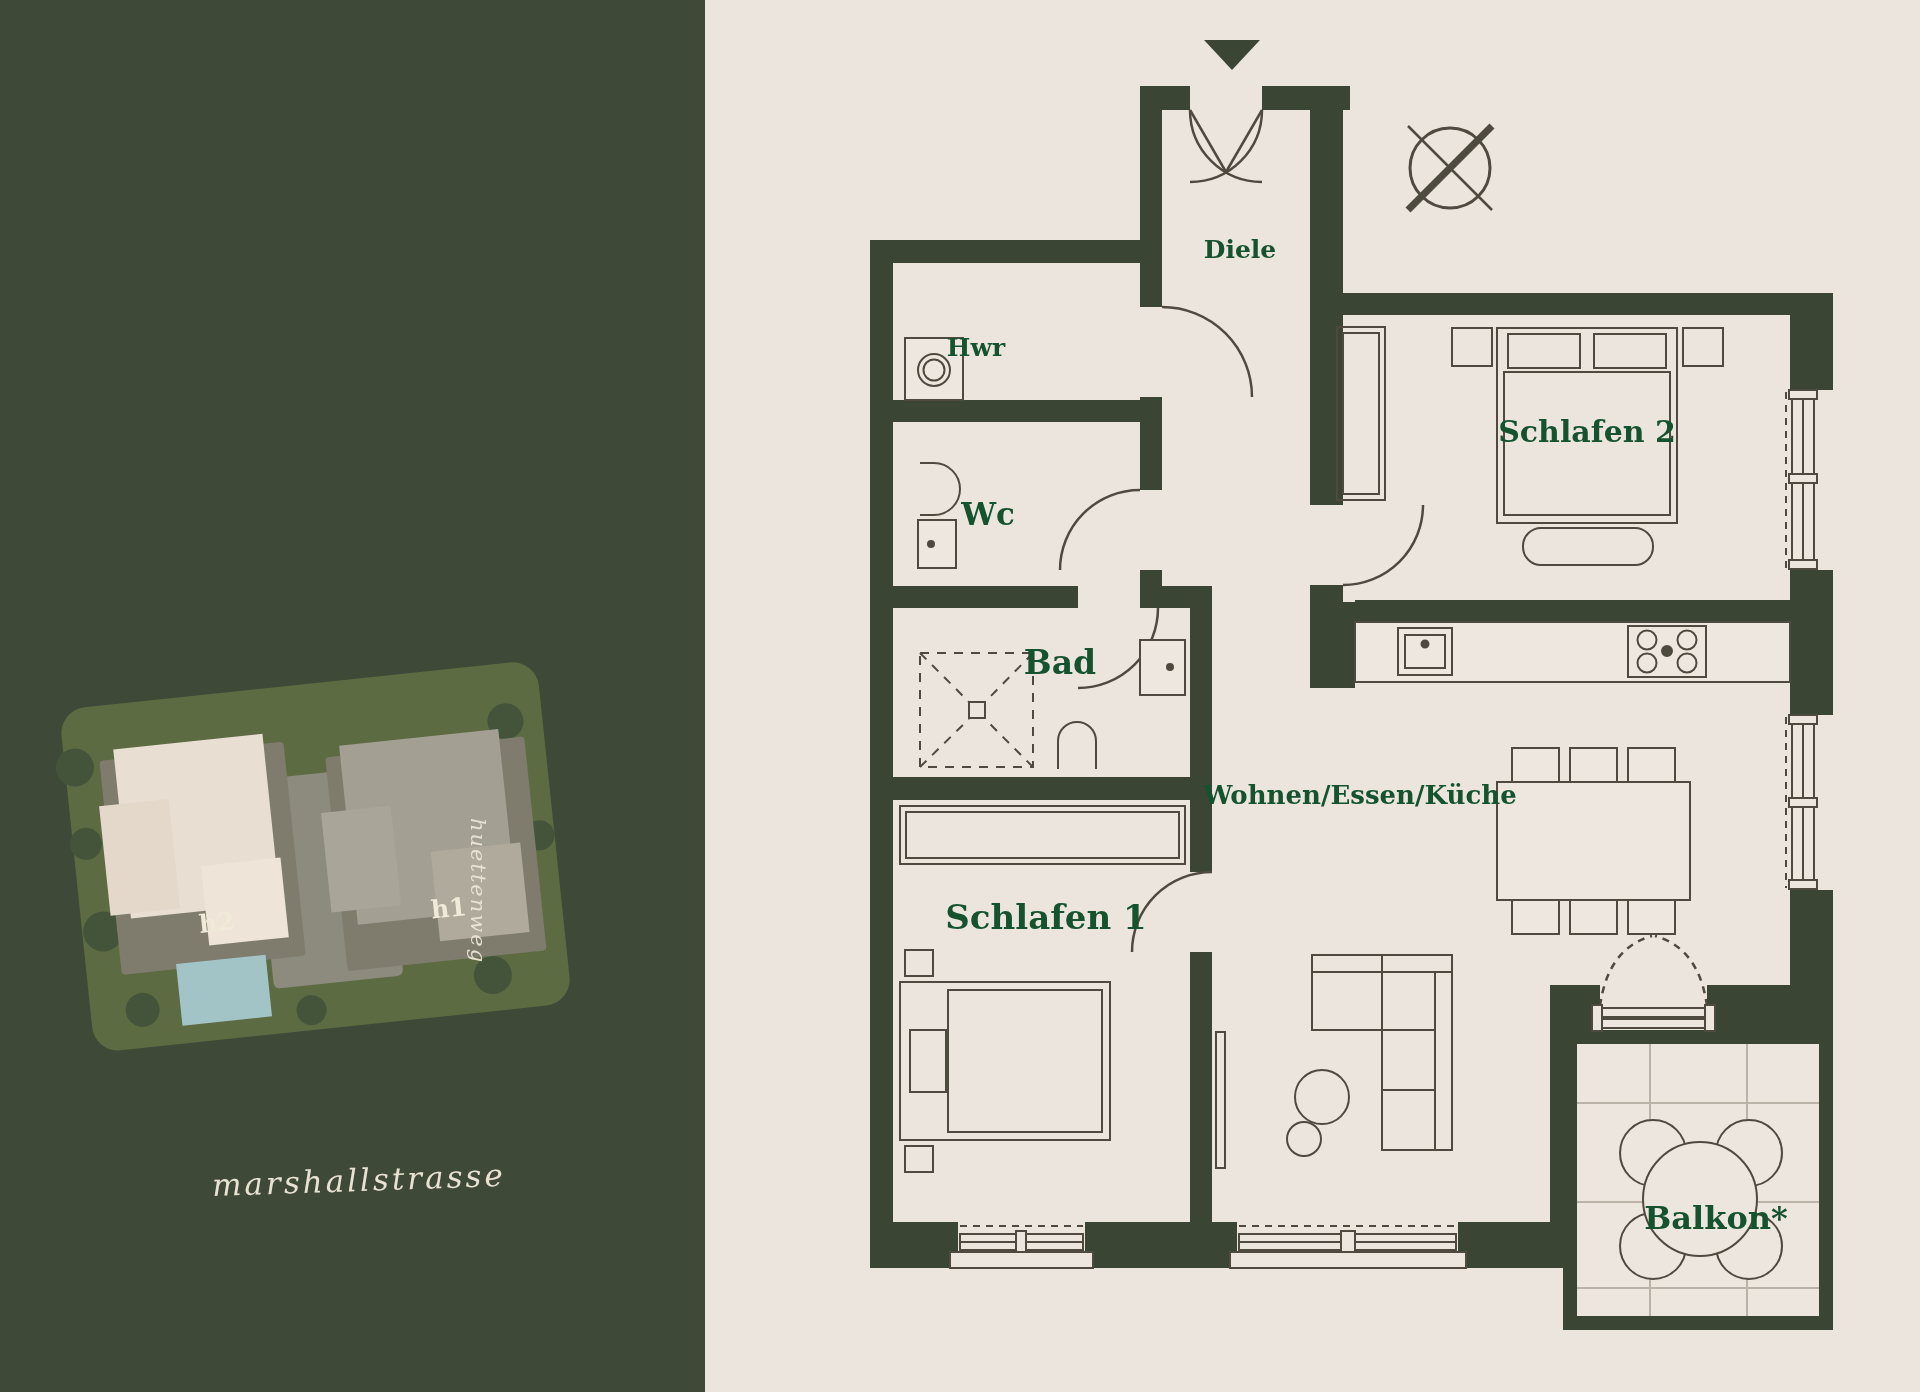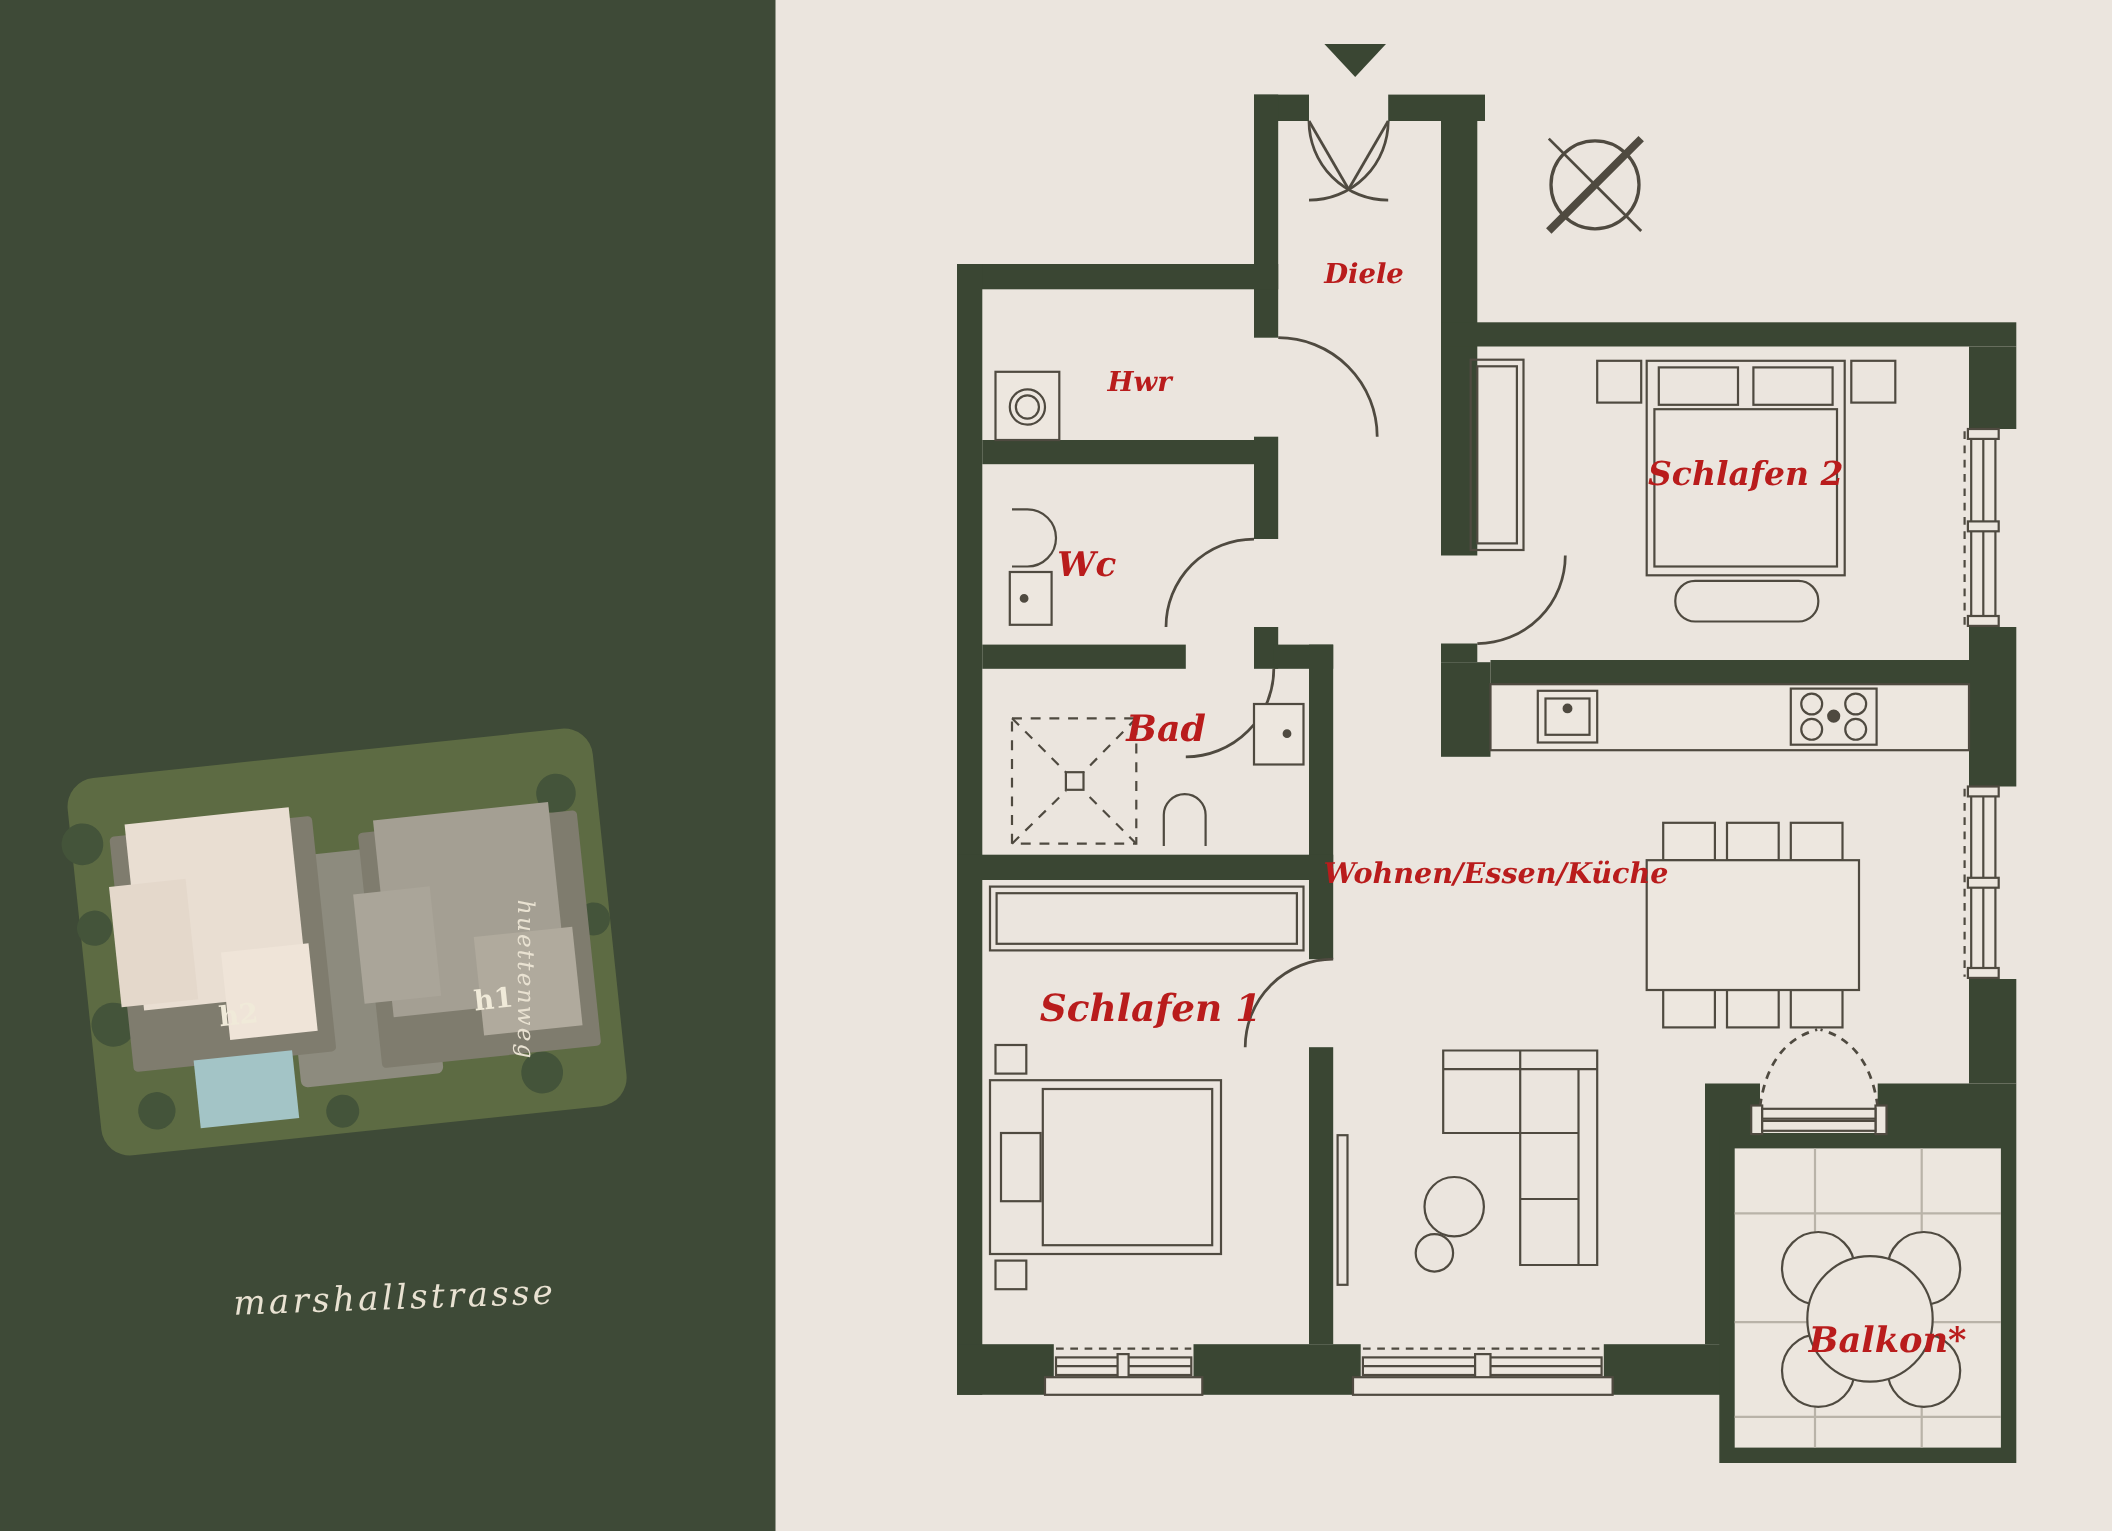--- a/index.html
+++ b/index.html
@@ -1,21 +1,21 @@
 <!DOCTYPE html>
 <html><head>
 <meta charset="utf-8">
 <style>
   html,body{margin:0;padding:0;background:#ebe5de;}
   .canvas{position:relative;width:1920px;height:1392px;overflow:hidden;
           font-family:"DejaVu Serif", serif;background:#ebe5de;}
   .left-panel{position:absolute;left:0;top:0;width:705px;height:1392px;background:#3e4a37;}
   svg.plan{position:absolute;left:0;top:0;}
-  .rlabel{position:absolute;transform:translate(-50%,-50%);font-style:italic;font-weight:700;
-          color:#b91c1c;white-space:nowrap;}
+  .rlabel{position:absolute;transform:translate(-50%,-50%);font-weight:700;
+          color:#14532d;white-space:nowrap;}
   .street-label{position:absolute;left:212px;top:1162px;font-style:italic;font-size:31px;
           letter-spacing:3px;color:#e9e2d2;transform:rotate(-2deg);}
   .street-label-vertical{position:absolute;left:490px;top:818px;font-style:italic;font-size:21px;
           letter-spacing:2px;color:#e9e2d2;transform:rotate(90deg);transform-origin:left top;}
   .site{position:absolute;left:72px;top:652px;width:525px;height:435px;}
   .site-inner{position:absolute;inset:0;transform:rotate(-6deg);}
   .site-inner div{position:absolute;}
   .ground{left:5px;top:30px;width:480px;height:345px;background:#5d6b43;border-radius:26px;}
   .court{left:190px;top:120px;width:130px;height:210px;background:#8d8b7e;border-radius:6px;}
   .b-base-h2{left:40px;top:85px;width:185px;height:215px;background:#7f7c6e;border-radius:4px;}
@@ -263,21 +263,21 @@
     <g stroke="#4f4a40" stroke-width="2" fill="#ece6de">
       <circle cx="1653" cy="1153" r="33"></circle>
       <circle cx="1749" cy="1153" r="33"></circle>
       <circle cx="1653" cy="1246" r="33"></circle>
       <circle cx="1749" cy="1246" r="33"></circle>
       <circle cx="1700" cy="1199" r="57"></circle>
     </g>
   </svg>
 
   <div class="rlabel" style="left:1240px;top:249px;font-size:25px;">Diele</div>
-  <div class="rlabel" style="left:1036px;top:347px;font-size:25px;">Hwr</div>
+  <div class="rlabel" style="left:976px;top:347px;font-size:25px;">Hwr</div>
   <div class="rlabel" style="left:988px;top:514px;font-size:31px;">Wc</div>
   <div class="rlabel" style="left:1060px;top:662px;font-size:33px;">Bad</div>
   <div class="rlabel" style="left:1046px;top:917px;font-size:34px;">Schlafen 1</div>
   <div class="rlabel" style="left:1587px;top:431px;font-size:30px;">Schlafen 2</div>
   <div class="rlabel" style="left:1360px;top:795px;font-size:26px;text-align:center;">Wohnen/Essen/Küche</div>
   <div class="rlabel" style="left:1716px;top:1218px;font-size:32px;">Balkon*</div>
 
 </div>
 
 </body></html>

